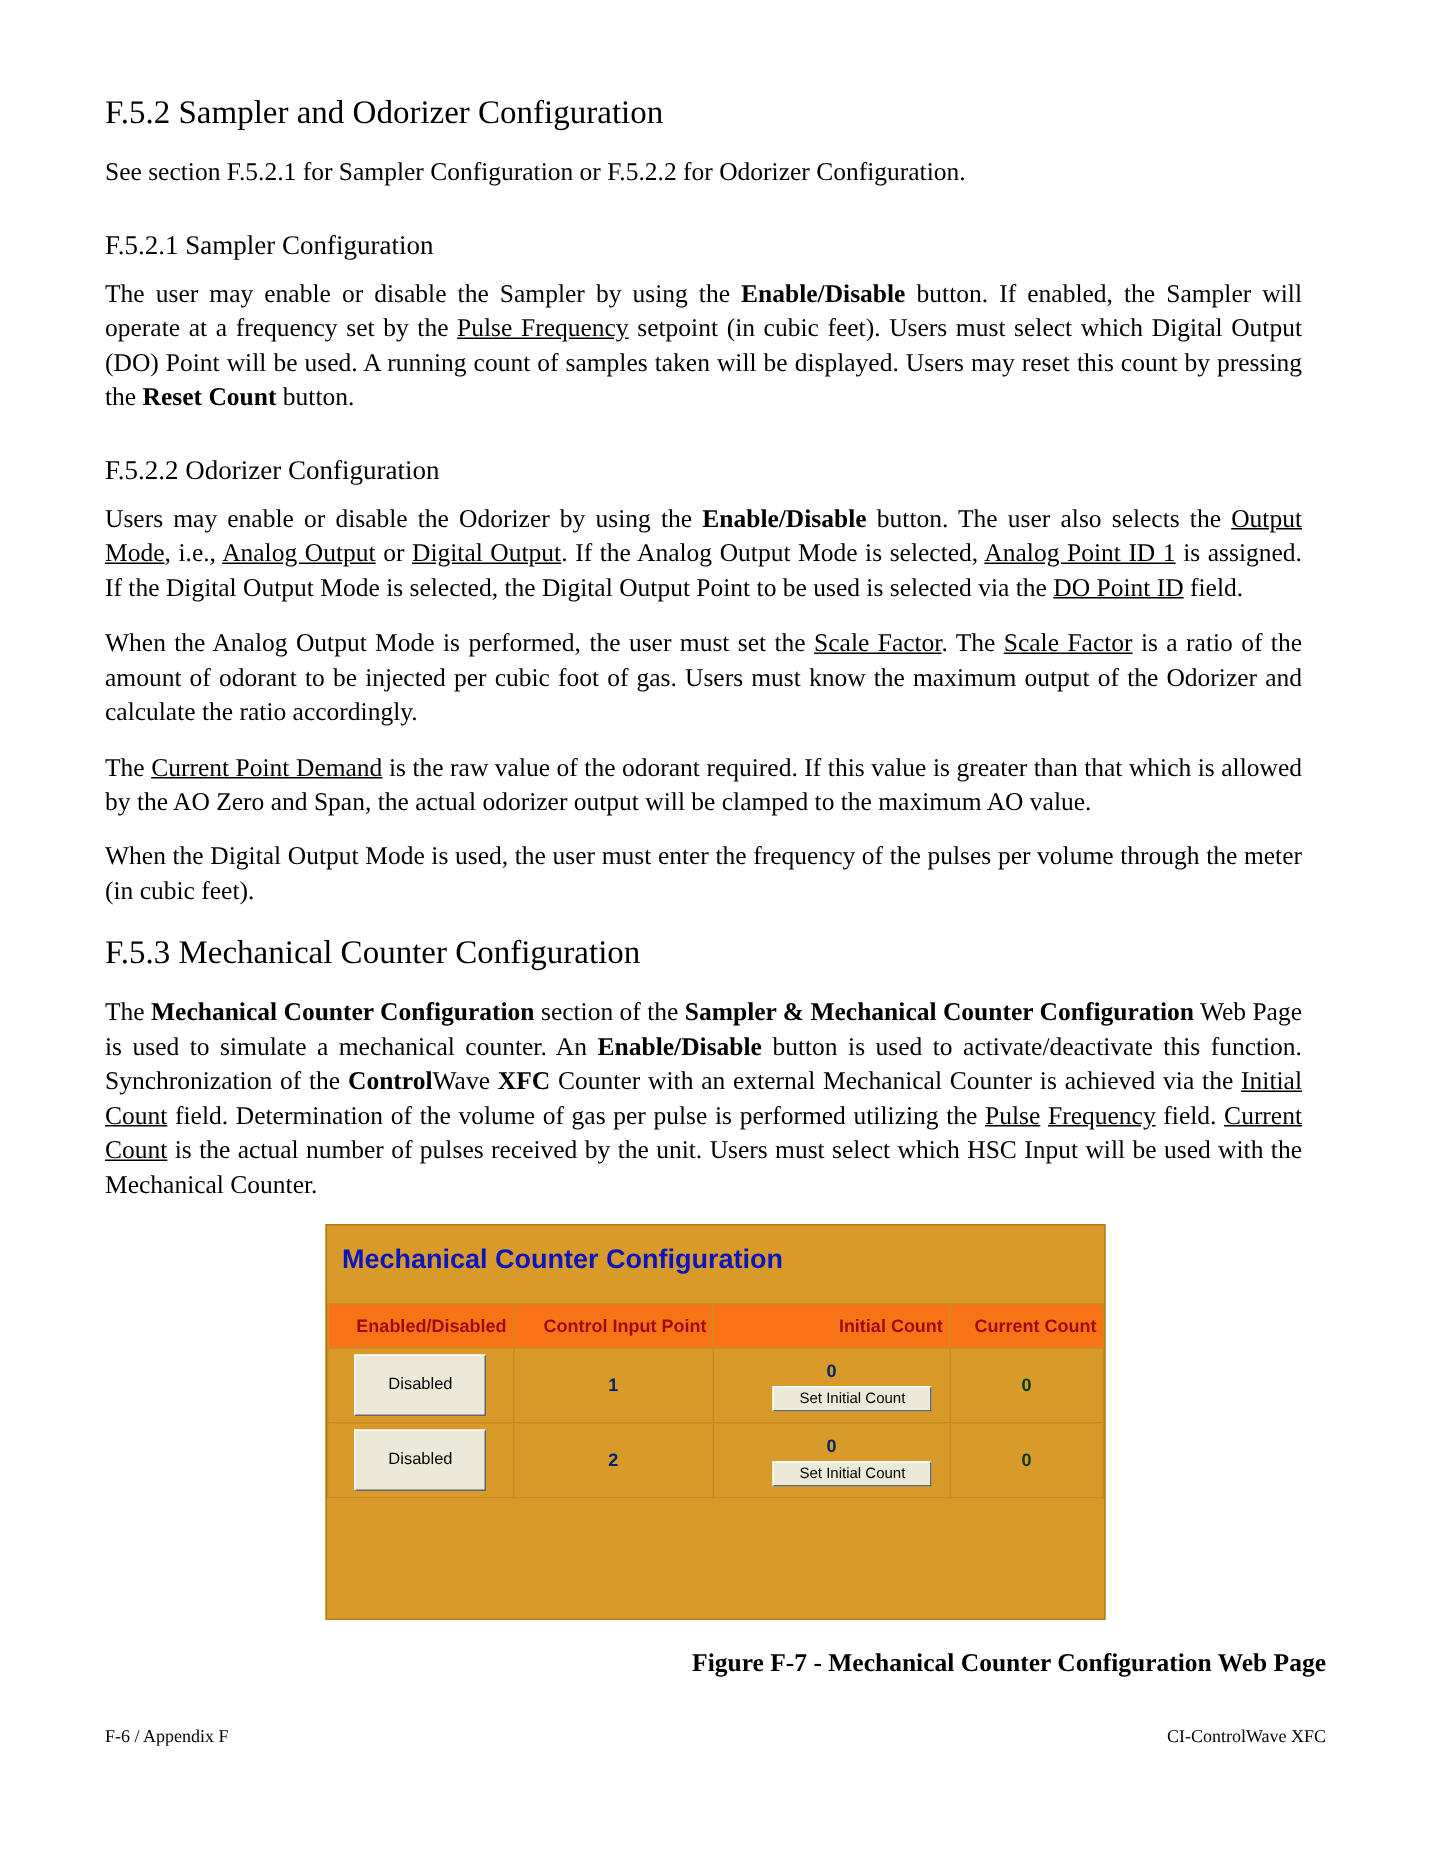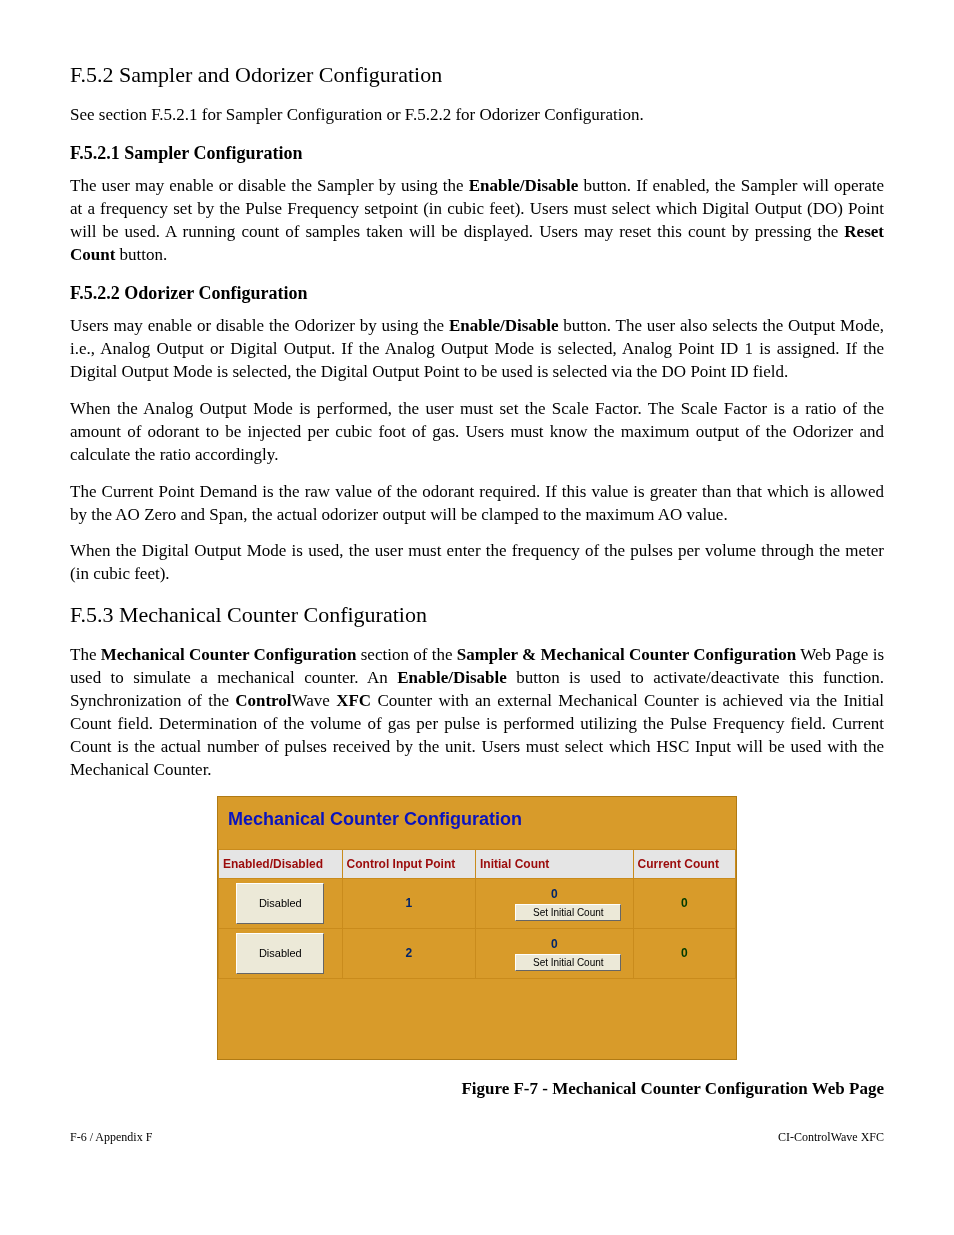--- a/index.html
+++ b/index.html
@@ -15,29 +15,29 @@
     box-sizing: border-box;
   }
   h2 {
     font-family: "Times New Roman", Times, serif;
     font-weight: normal;
     font-size: 22px;
     margin: 0 0 14px 0;
   }
   h3 {
     font-family: "Times New Roman", Times, serif;
-    font-weight: bold;
+    font-weight: normal;
     font-size: 18px;
-    margin: 4px 0 10px 0;
+    margin: 24px 0 10px 0;
   }
   p {
-    margin: 0 0 14px 0;
+    margin: 0 16px 14px 0;
     text-align: justify;
   }
-  .u { }
+  .u { text-decoration: underline; }
   .b { font-weight: bold; }
 
   
   .mcc-panel {
     width: 520px;
     margin: 10px auto 18px auto;
     background: #d89b2a;
     border: 1px solid #b07a14;
     box-sizing: border-box;
     padding: 0;
@@ -52,24 +52,24 @@
   .mcc-grid {
     width: 100%;
     border-collapse: collapse;
     margin-top: 14px;
   }
   .mcc-grid th {
     font-family: Arial, Helvetica, sans-serif;
     font-size: 12px;
     font-weight: bold;
     color: #9b0b0b;
-    text-align: left;
+    text-align: right;
     padding: 6px 4px;
     border: 1px solid #c98b1c;
-    background: #e5e5e5;
+    background: #f97316;
   }
   .mcc-grid td {
     font-family: Arial, Helvetica, sans-serif;
     font-size: 12px;
     text-align: center;
     border: 1px solid #c98b1c;
     padding: 4px 2px;
     vertical-align: middle;
     height: 36px;
   }

